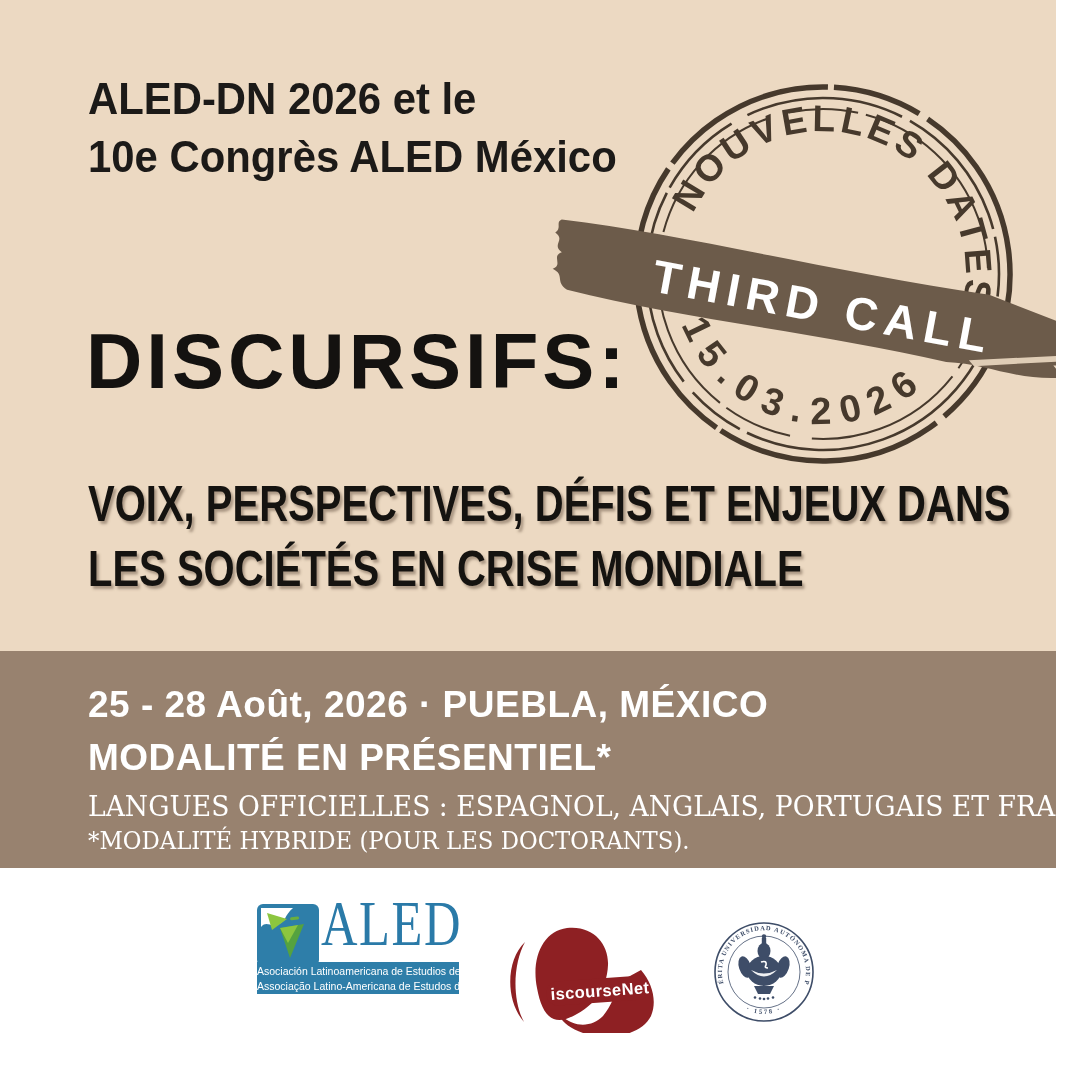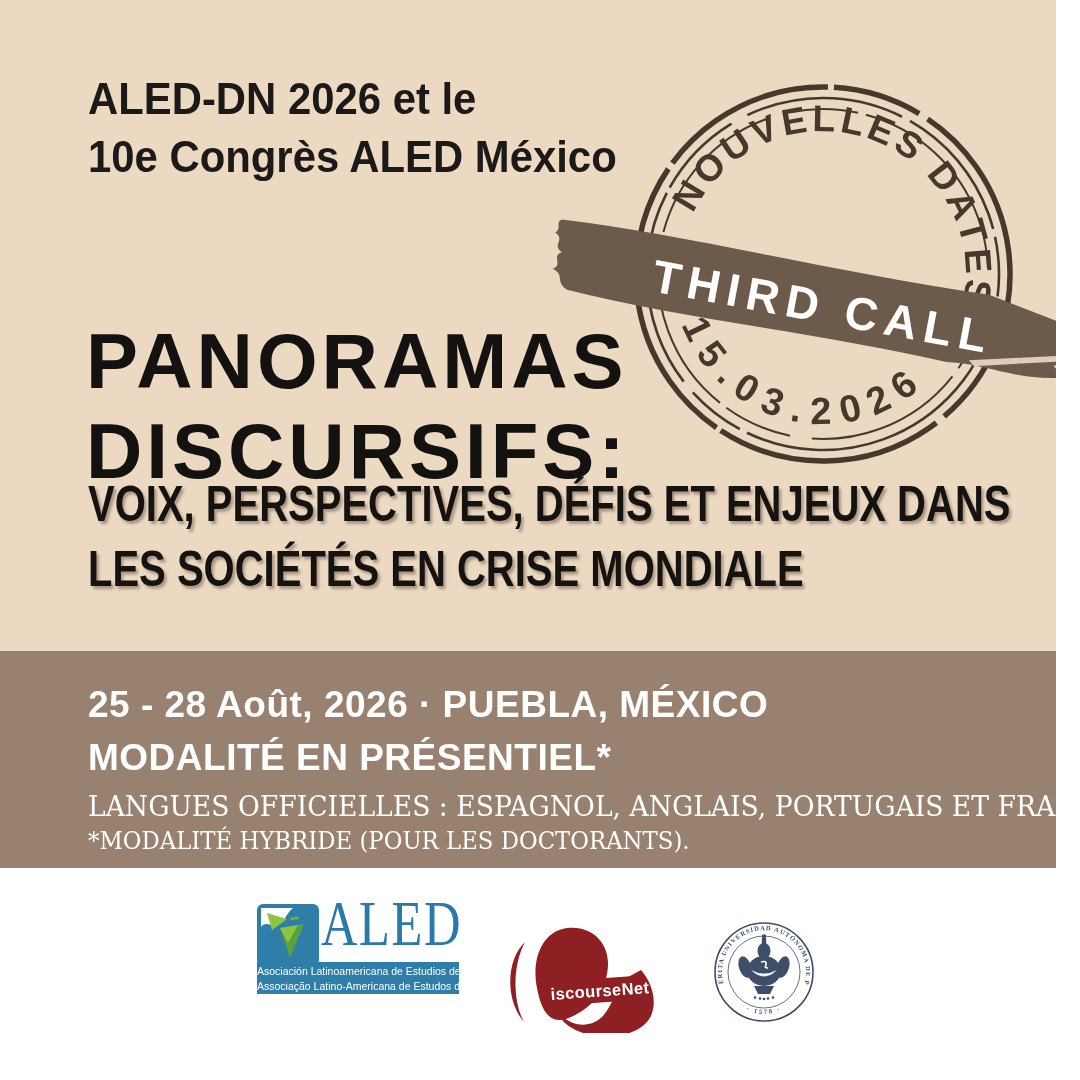--- a/index.html
+++ b/index.html
@@ -117,21 +117,20 @@
         C30,72 40,64 26,60
         C36,54 22,48 32,42
         C20,36 34,30 22,24
         C28,18 20,14 26,10 Z"></path>
       <path fill="#ecd9c2" d="M452,74 L546,52 L549,57 L458,79 Z" opacity="0.9"></path>
       <text class="brush-text" x="126" y="64" font-size="46" fill="#ffffff" letter-spacing="7">THIRD CALL</text>
     </g>
   </svg>
 
   <div class="title">
-    <div>PANORAMAS</div>
     <div>DISCURSIFS:</div>
   </div>
 
   <div class="subtitle">
     <div>VOIX, PERSPECTIVES, DÉFIS ET ENJEUX DANS</div>
     <div>LES SOCIÉTÉS EN CRISE MONDIALE</div>
   </div>
 
   <div class="band">
     <div class="band-inner">

